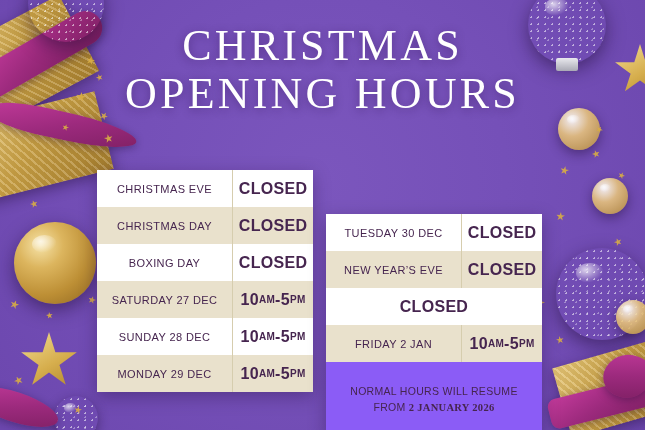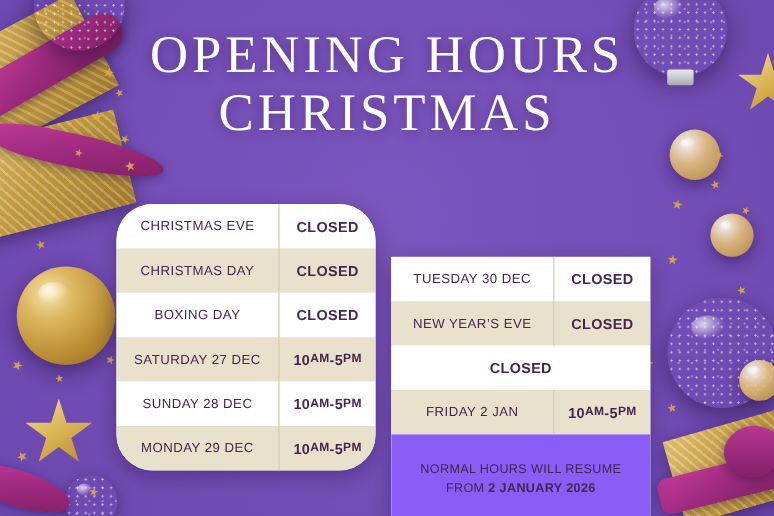--- a/index.html
+++ b/index.html
@@ -134,38 +134,38 @@
   }
   .cell-val {
     flex:1 1 auto;
     display:flex; align-items:center; justify-content:center;
     color:#46254f;
     font-size:11.5px;
     font-weight:700;
     letter-spacing:.3px;
     white-space:nowrap;
   }
-  .cell-val .tm  { font-size:12px; font-weight:700; }
+  .cell-val .tm  { font-size:16px; font-weight:700; }
   .cell-val .mer { font-size:10px;  font-weight:700; }
 
   .footer-row {
     background:#8b5cf6;
     height:74px;
     display:flex; align-items:center; justify-content:center;
     text-align:center;
     padding:0 12px;
   }
   .footer-text {
     color:#46254f;
     font-size:10.5px;
     line-height:16px;
     letter-spacing:.3px;
     font-weight:400;
   }
-  .footer-text b { font-weight:700; }
+  .footer-text b { font-weight:700;font-family:Liberation Serif, serif; }
 </style>
 </head>
 <body>
 
 <div id="stage">
 
   <div class="deco giftbox" style="left:-34px; top:18px; width:120px; height:86px; transform:rotate(-28deg);"></div>
   <div class="deco giftbox" style="left:-26px; top:106px; width:132px; height:80px; transform:rotate(-14deg);"></div>
   <div class="deco ribbon" style="left:-40px; top:40px; width:150px; height:34px; transform:rotate(-30deg); border-radius:6px 18px 18px 6px;"></div>
   <div class="deco ribbon" style="left:-10px; top:112px; width:148px; height:28px; transform:rotate(12deg); border-radius:40% 60% 55% 45%;"></div>
@@ -203,26 +203,26 @@
   <div class="deco confetti" style="left:560px; top:166px; width:9px;  height:9px;  transform:rotate(12deg);"></div>
   <div class="deco confetti" style="left:592px; top:150px; width:8px;  height:8px;  transform:rotate(-16deg);"></div>
   <div class="deco confetti" style="left:618px; top:172px; width:7px;  height:7px;  transform:rotate(24deg);"></div>
   <div class="deco confetti" style="left:556px; top:212px; width:9px;  height:9px;  transform:rotate(6deg);"></div>
   <div class="deco confetti" style="left:614px; top:238px; width:8px;  height:8px;  transform:rotate(-20deg);"></div>
   <div class="deco confetti" style="left:536px; top:298px; width:9px;  height:9px;  transform:rotate(14deg);"></div>
   <div class="deco confetti" style="left:556px; top:336px; width:8px;  height:8px;  transform:rotate(-10deg);"></div>
   <div class="deco confetti" style="left:596px; top:126px; width:7px;  height:7px;  transform:rotate(28deg);"></div>
 
   <div class="heading">
+    <div class="title-line">CHRISTMAS</div>
     <div class="title-line">OPENING HOURS</div>
-    <div class="title-line">CHRISTMAS</div>
   </div>
 
   <div class="tables">
-    <div class="card" id="card-left" style="height: 222px; border-radius: 30px;">
+    <div class="card" id="card-left" style="height: 222px;">
         <div class="row plain">
           <div class="cell-day">CHRISTMAS EVE</div>
           <div class="cell-val">
             <span class="tm">CLOSED</span>
           </div>
         </div>
         <div class="row alt">
           <div class="cell-day">CHRISTMAS DAY</div>
           <div class="cell-val">
             <span class="tm">CLOSED</span>

